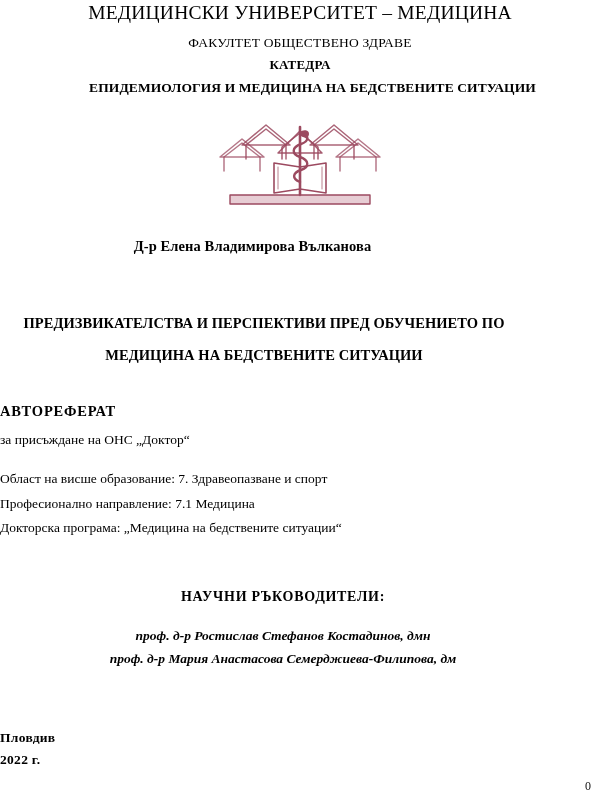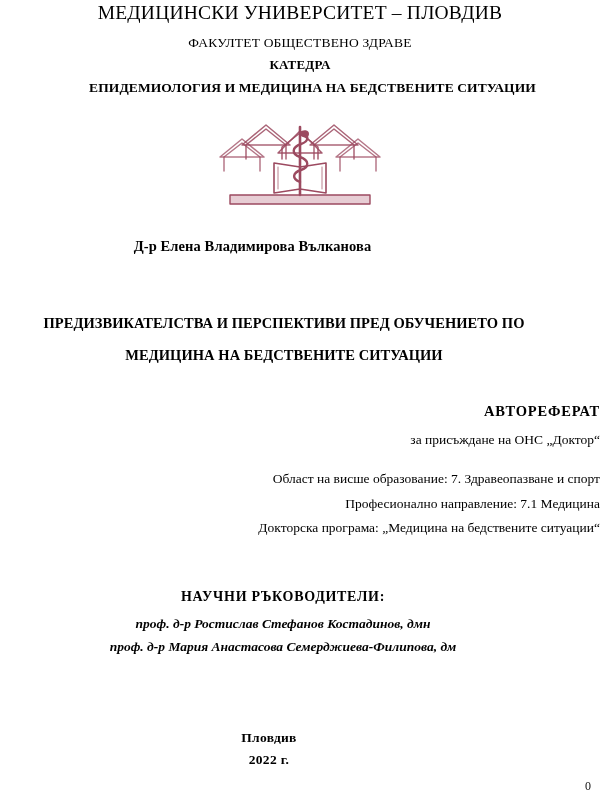--- a/index.html
+++ b/index.html
@@ -92,34 +92,33 @@
   .diss-title {
     position: absolute;
     top: 307px;
     left: 0;
     width: 528px;
     text-align: center;
     font-size: 14.5px;
     font-weight: bold;
     line-height: 32px;
     letter-spacing: 0.05px;
-    padding-left: 20px;
   }
   .diss-title .t-line {
     display: block;
     white-space: nowrap;
   }
 
   
   .abstract-block {
     position: absolute;
     top: 400px;
     left: 0;
     width: 600px;
-    text-align: right;
+    text-align: left;
   }
   .abstract-heading {
     font-size: 14.5px;
     font-weight: bold;
     letter-spacing: 0.8px;
     line-height: 22px;
   }
   .abstract-sub {
     font-size: 13.5px;
     font-weight: normal;
@@ -151,29 +150,28 @@
     letter-spacing: 0.7px;
     line-height: 22px;
   }
   .sup-name {
     font-size: 13.5px;
     font-weight: bold;
     font-style: italic;
     line-height: 23px;
     white-space: nowrap;
   }
-  .sup-name.first { margin-top: 4px; }
+  .sup-name.first { margin-top: 16px; }
 
   
   .footer-block {
     position: absolute;
     top: 727px;
     left: 0;
     width: 538px;
-    text-align: center;
   }
   .footer-city {
     font-size: 13.5px;
     font-weight: bold;
     letter-spacing: 0.3px;
     line-height: 22px;
   }
   .footer-year {
     font-size: 13.5px;
     font-weight: bold;
@@ -190,21 +188,21 @@
     font-weight: normal;
     color: #111111;
   }
 </style>
 </head>
 <body>
 
 <div class="page">
 
   <div class="inst-header">
-    <div class="inst-line-1">МЕДИЦИНСКИ УНИВЕРСИТЕТ – ПЛОВДИВ</div>
+    <div class="inst-line-1">МЕДИЦИНСКИ УНИВЕРСИТЕТ – МЕДИЦИНА</div>
     <div class="inst-line-2">ФАКУЛТЕТ ОБЩЕСТВЕНО ЗДРАВЕ</div>
     <div class="inst-line-3">КАТЕДРА</div>
     <div class="inst-line-4">ЕПИДЕМИОЛОГИЯ И МЕДИЦИНА НА БЕДСТВЕНИТЕ СИТУАЦИИ</div>
   </div>
 
   <div class="emblem-wrap">
     <svg class="emblem-svg" viewBox="0 0 168 96" xmlns="http://www.w3.org/2000/svg">
       <g fill="none" stroke="#9c4a60" stroke-width="1.5" stroke-linejoin="round" stroke-linecap="round">
 
         <path d="M8,58 L8,44 L26,30 L44,44 L44,58" opacity="0.75"></path>

